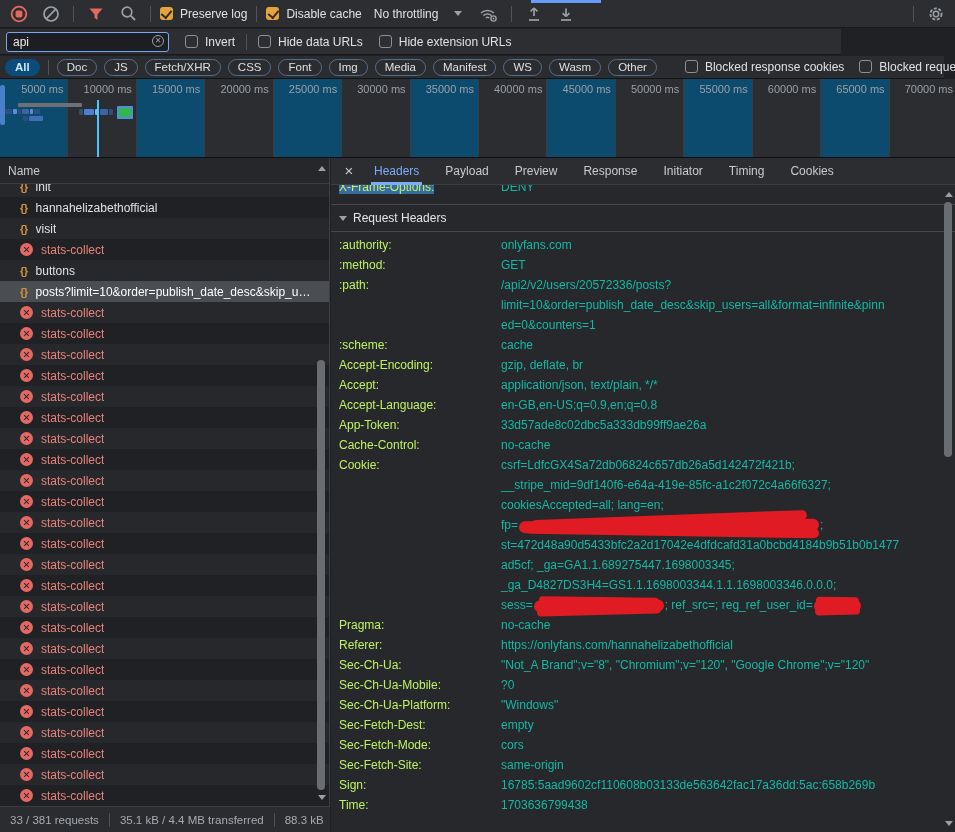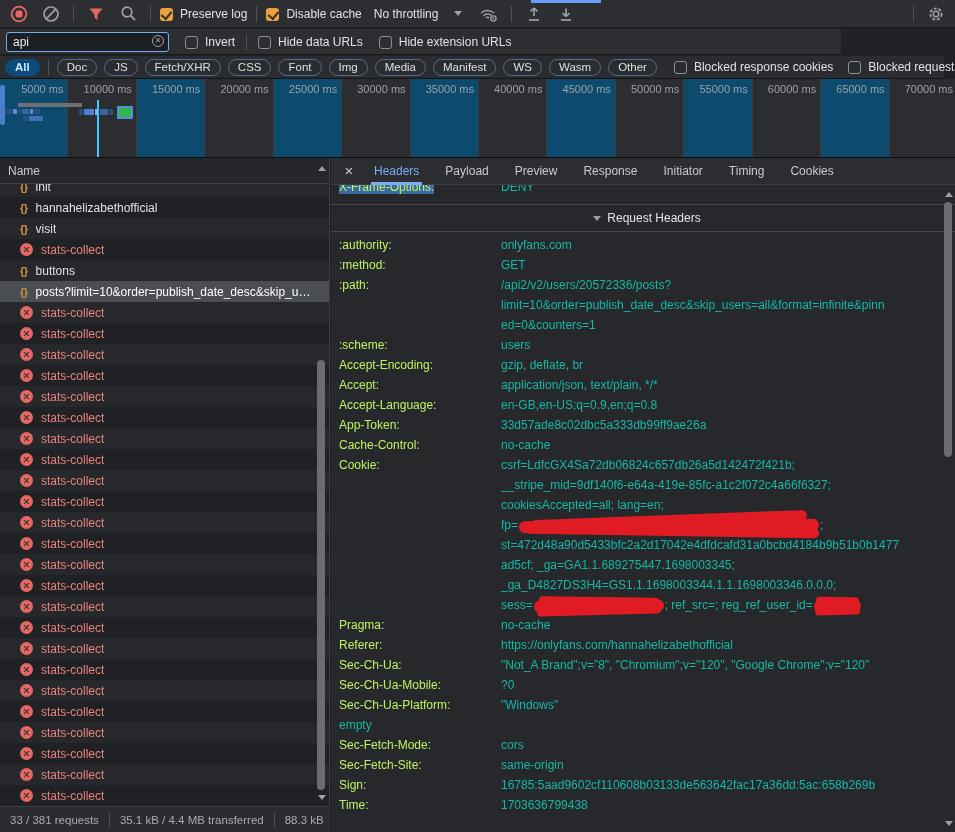--- a/index.html
+++ b/index.html
@@ -6,21 +6,21 @@
   html,body { width:955px; height:832px; background:#202124; overflow:hidden;
     font-family:"Liberation Sans","DejaVu Sans",sans-serif; font-size:12px; color:#dfe1e5; }
   .app { position:relative; width:955px; height:832px; background:#202124; }
 
   
   .toolbar { position:absolute; left:0; top:0; width:955px; height:28px; background:#2d2e31;
     border-bottom:1px solid #18191b; display:flex; align-items:center; gap:6px; padding:0 6px; }
   .tab-strip-remnant { position:absolute; left:531px; top:0; width:70px; height:3px; background:#669df6; }
   .tbtn { width:26px; height:24px; display:flex; align-items:center; justify-content:center; border-radius:4px; flex:none; }
   .vsep { width:1px; height:16px; background:#505357; flex:none; margin:0 3px; }
-  .cb-group { display:flex; align-items:flex-end; gap:7px; flex:none; }
+  .cb-group { display:flex; align-items:flex-start; gap:7px; flex:none; }
   .checkbox { width:13px; height:13px; border-radius:3px; flex:none; position:relative; }
   .checkbox.checked { background:#e7a23c; }
   .checkbox.checked::after { content:''; position:absolute; left:3.2px; top:1.2px; width:4.5px; height:8px;
     border:solid #2d2e31; border-width:0 2px 2px 0; transform:rotate(40deg); }
   .checkbox.unchecked { border:1.5px solid #8b9097; background:transparent; }
   .throttle { display:flex; align-items:center; gap:16px; margin-left:6px; }
   .caret-down { width:0; height:0; border-left:4.5px solid transparent; border-right:4.5px solid transparent;
     border-top:5.5px solid #9aa0a6; }
   .spacer { flex:1; }
 
@@ -29,21 +29,21 @@
     border-bottom:1px solid #18191b; display:flex; align-items:center; padding:0 6px; gap:8px; }
   .filter-input { position:relative; width:163px; height:20px; border:1.5px solid #76a9f5; border-radius:3px;
     background:#1d1e21; display:flex; align-items:center; padding:0 6px; }
   .filter-input input { border:none; outline:none; background:transparent; color:#e8eaed; width:120px;
     font-family:inherit; font-size:12px; }
   .clear-circ { position:absolute; right:4px; top:2.5px; width:12px; height:12px; border:1.3px solid #9aa0a6;
     border-radius:50%; color:#9aa0a6; font-size:8px; line-height:9.5px; text-align:center; }
 
   
   .pillsbar { position:absolute; left:0; top:56px; width:944px; height:23px; background:#2b2c2f;
-    border-bottom:1px solid #131416; display:flex; align-items:center; padding:0 5px; gap:7px; }
+    border-bottom:1px solid #131416; display:flex; align-items:center; padding:0 5px; gap:18px; }
   .pill { height:17px; line-height:15px; padding:0 9px; border:1px solid #546e8d; border-radius:9px;
     color:#dde0e3; font-size:11.5px; flex:none; }
   .pill.sel { background:#0b4c7c; border-color:#0b4c7c; color:#cfe6ff; font-weight:bold; }
   .pill-sep { width:1px; height:15px; background:#505357; flex:none; margin:0 1px; }
 
   
   .overview { position:absolute; left:0; top:79px; width:955px; height:79px; background:#0c4a6e;
     border-bottom:1px solid #0e0f10; overflow:hidden; }
   .ov-col { position:absolute; top:0; bottom:0; border-right:1px solid #3b3c40; }
   .ov-col.alt { background:#2c2d30; }
@@ -94,21 +94,21 @@
   .detail { position:absolute; left:0; top:27px; right:0; bottom:0; overflow:hidden; padding-left:8px; }
   .kv { display:flex; line-height:20px; }
   .kv .k { width:162px; flex:none; color:#bef264; white-space:nowrap; }
   .kv .v { color:#14b8a6; white-space:nowrap; }
   .v-line { line-height:20px; white-space:nowrap; }
   .clip-row { height:12px; overflow:hidden; }
   .clip-row .kv { margin-top:-8px; }
   .hl { background:#3a6b9e; }
   .gap7 { height:7px; } .gap3 { height:3px; }
   .section-head { height:28px; line-height:27px; border-top:1px solid #47484c; border-bottom:1px solid #47484c;
-    margin-left:-8px; padding-left:8px; color:#e3e5e8; display:flex; align-items:center; gap:6px;justify-content:center; }
+    margin-left:-8px; padding-left:8px; color:#e3e5e8; display:flex; align-items:center; gap:6px; }
   .tri-down { width:0; height:0; border-left:4px solid transparent; border-right:4px solid transparent;
     border-top:5px solid #9aa0a6; }
 
   
   .redact { display:inline-block; height:12px; background:#e01b24; border-radius:7px; vertical-align:middle;
     position:relative; transform:rotate(-0.5deg); margin:0 1px; }
   .redact::before { content:''; position:absolute; left:4%; top:-3px; width:92%; height:8px; background:#e01b24;
     border-radius:6px; transform:rotate(1.2deg); }
   .redact::after { content:''; position:absolute; left:2%; bottom:-3px; width:95%; height:8px; background:#e01b24;
     border-radius:6px; transform:rotate(-1deg); }
@@ -488,21 +488,21 @@
           <div class="k">:path:</div>
           <div class="v">
             <div class="v-line"><span>/api2/v2/users/20572336/posts?</span></div>
             <div class="v-line"><span>limit=10&amp;order=publish_date_desc&amp;skip_users=all&amp;format=infinite&amp;pinn</span></div>
             <div class="v-line"><span>ed=0&amp;counters=1</span></div>
           </div>
         </div>
         <div class="kv">
           <div class="k">:scheme:</div>
           <div class="v">
-            <div class="v-line"><span>users</span></div>
+            <div class="v-line"><span>cache</span></div>
           </div>
         </div>
         <div class="kv">
           <div class="k">Accept-Encoding:</div>
           <div class="v">
             <div class="v-line"><span>gzip, deflate, br</span></div>
           </div>
         </div>
         <div class="kv">
           <div class="k">Accept:</div>
@@ -565,20 +565,21 @@
             <div class="v-line"><span>?0</span></div>
           </div>
         </div>
         <div class="kv">
           <div class="k">Sec-Ch-Ua-Platform:</div>
           <div class="v">
             <div class="v-line"><span>"Windows"</span></div>
           </div>
         </div>
         <div class="kv">
+          <div class="k">Sec-Fetch-Dest:</div>
           <div class="v">
             <div class="v-line"><span>empty</span></div>
           </div>
         </div>
         <div class="kv">
           <div class="k">Sec-Fetch-Mode:</div>
           <div class="v">
             <div class="v-line"><span>cors</span></div>
           </div>
         </div>

